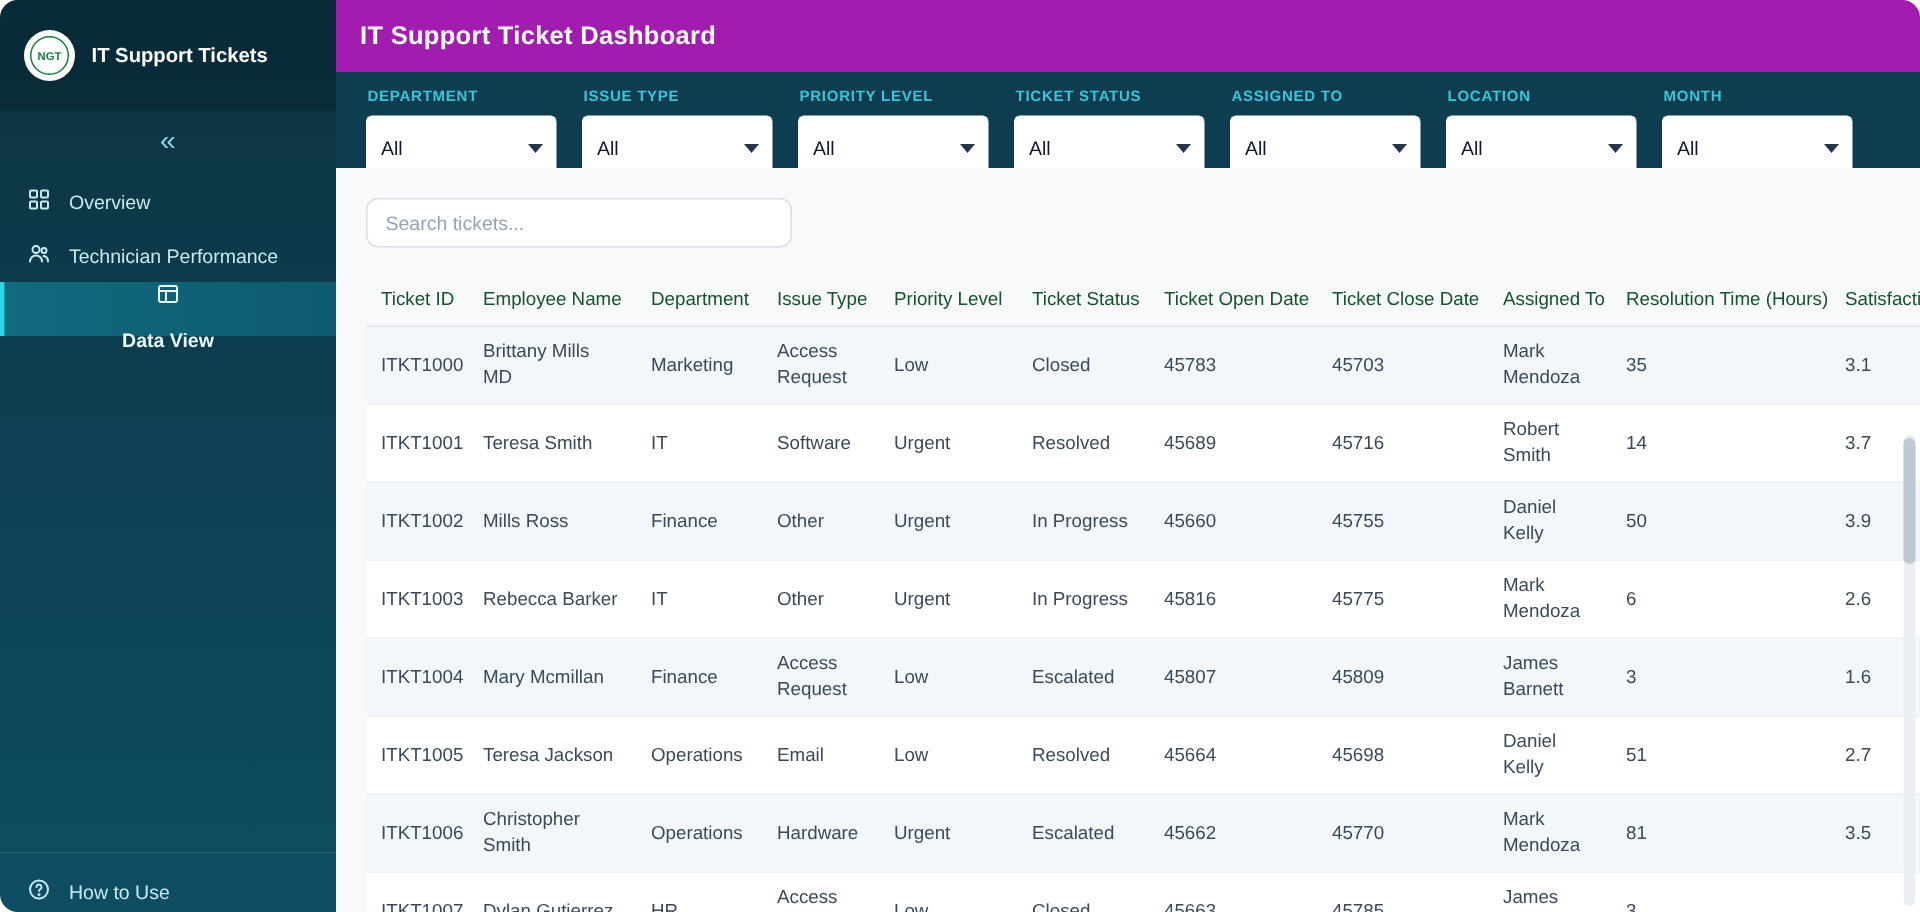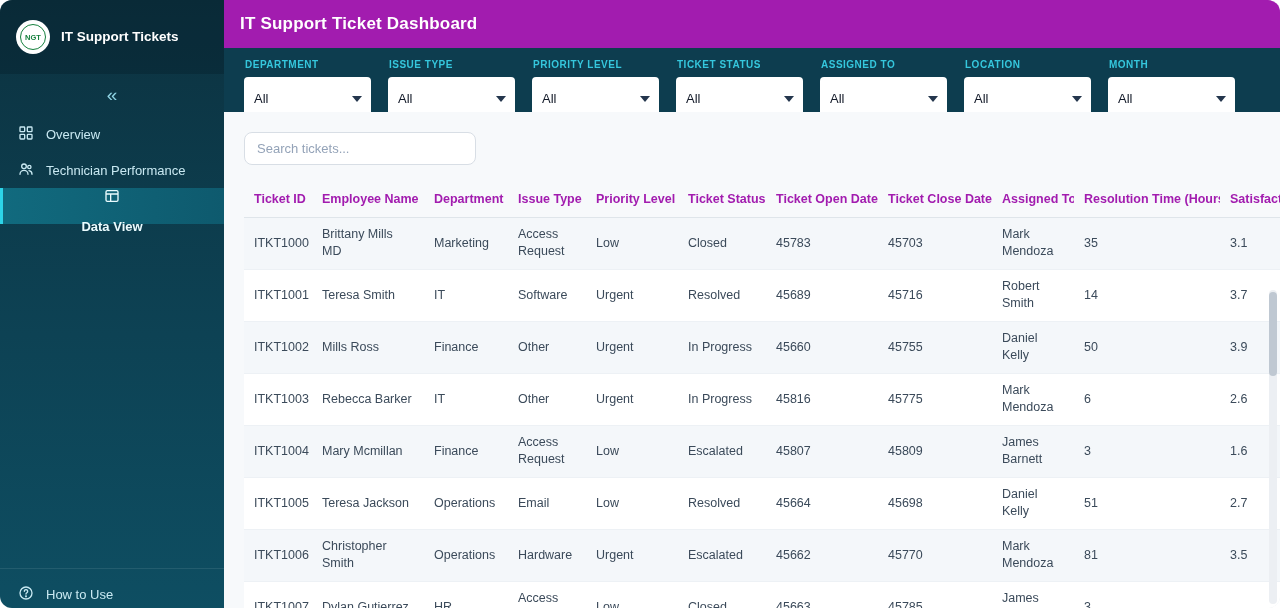--- a/index.html
+++ b/index.html
@@ -39,30 +39,30 @@
   .filter{width:127px;flex:none;}
   .filter-label{color:#35c7dd;font-size:10px;font-weight:bold;letter-spacing:.5px;
     margin:2px 0 7px 1px;text-transform:uppercase;}
   .selectbox{height:43px;background:#ffffff;border-radius:4px;display:flex;align-items:center;
     justify-content:space-between;padding:0 9px 0 10px;font-size:13px;color:#111827;
     cursor:pointer;box-sizing:border-box;}
   .arrow{width:0;height:0;border-left:5px solid transparent;border-right:5px solid transparent;
     border-top:6px solid #24364d;}
 
   .content{flex:1;position:relative;background:#f7f9fb;padding:20px 0 0 20px;overflow:hidden;}
-  .search{width:232px;height:33px;box-sizing:border-box;border:1px solid #d8dee5;border-radius:8px;
+  .search{width:284px;height:33px;box-sizing:border-box;border:1px solid #d8dee5;border-radius:8px;
     background:#ffffff;padding:0 12px;font-size:13px;color:#334155;outline:none;
     font-family:"Liberation Sans",sans-serif;}
   .search::placeholder{color:#94a3b8;}
 
   .tablewrap{margin-top:16px;overflow:hidden;}
   table{border-collapse:collapse;table-layout:fixed;width:1096px;}
   th,td{padding:8px 10px;text-align:left;vertical-align:middle;overflow:hidden;}
   thead tr{height:36px;border-bottom:1px solid #dfe5ea;}
-  th{font-size:12.5px;font-weight:bold;color:#a21caf;white-space:nowrap;}
+  th{font-size:12.5px;font-weight:normal;color:#14532d;white-space:nowrap;}
   tbody tr{height:52px;border-bottom:1px solid #edf1f5;}
   tbody tr:nth-child(odd){background:#f4f7fa;}
   tbody tr:nth-child(even){background:#ffffff;}
   td{font-size:12.5px;color:#3b4a5a;line-height:1.35;}
 
   .vscroll{position:absolute;top:178px;right:3px;bottom:4px;width:8px;background:#eceff3;border-radius:4px;}
   .vthumb{position:absolute;top:2px;left:0;width:8px;height:84px;background:#bfc8d2;border-radius:4px;cursor:pointer;}
 </style>
 </head>
 <body>

